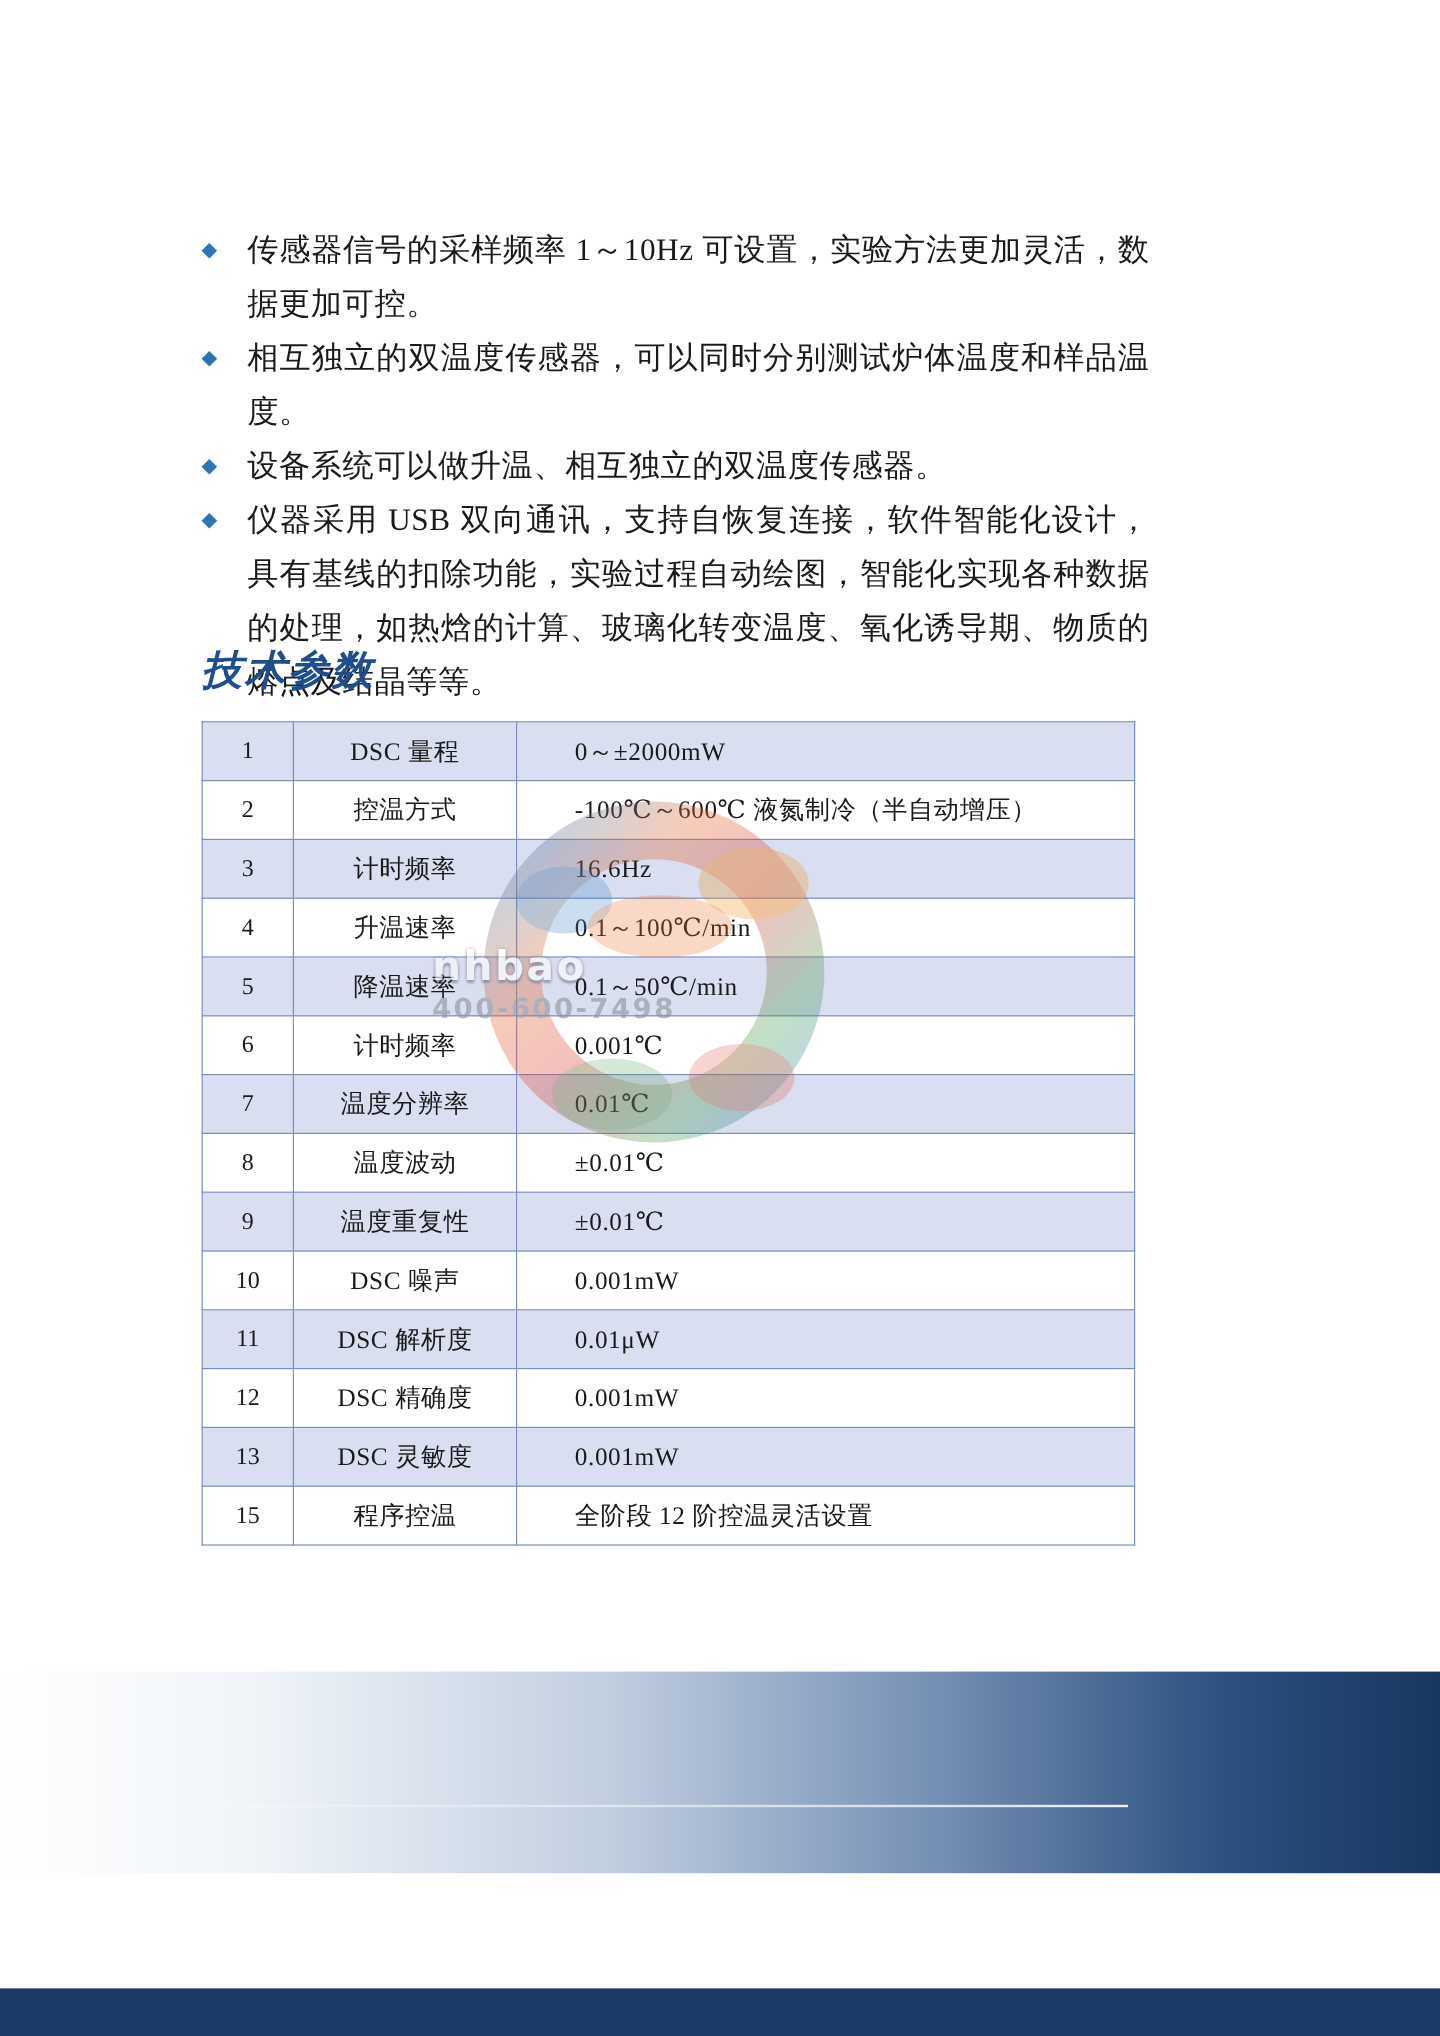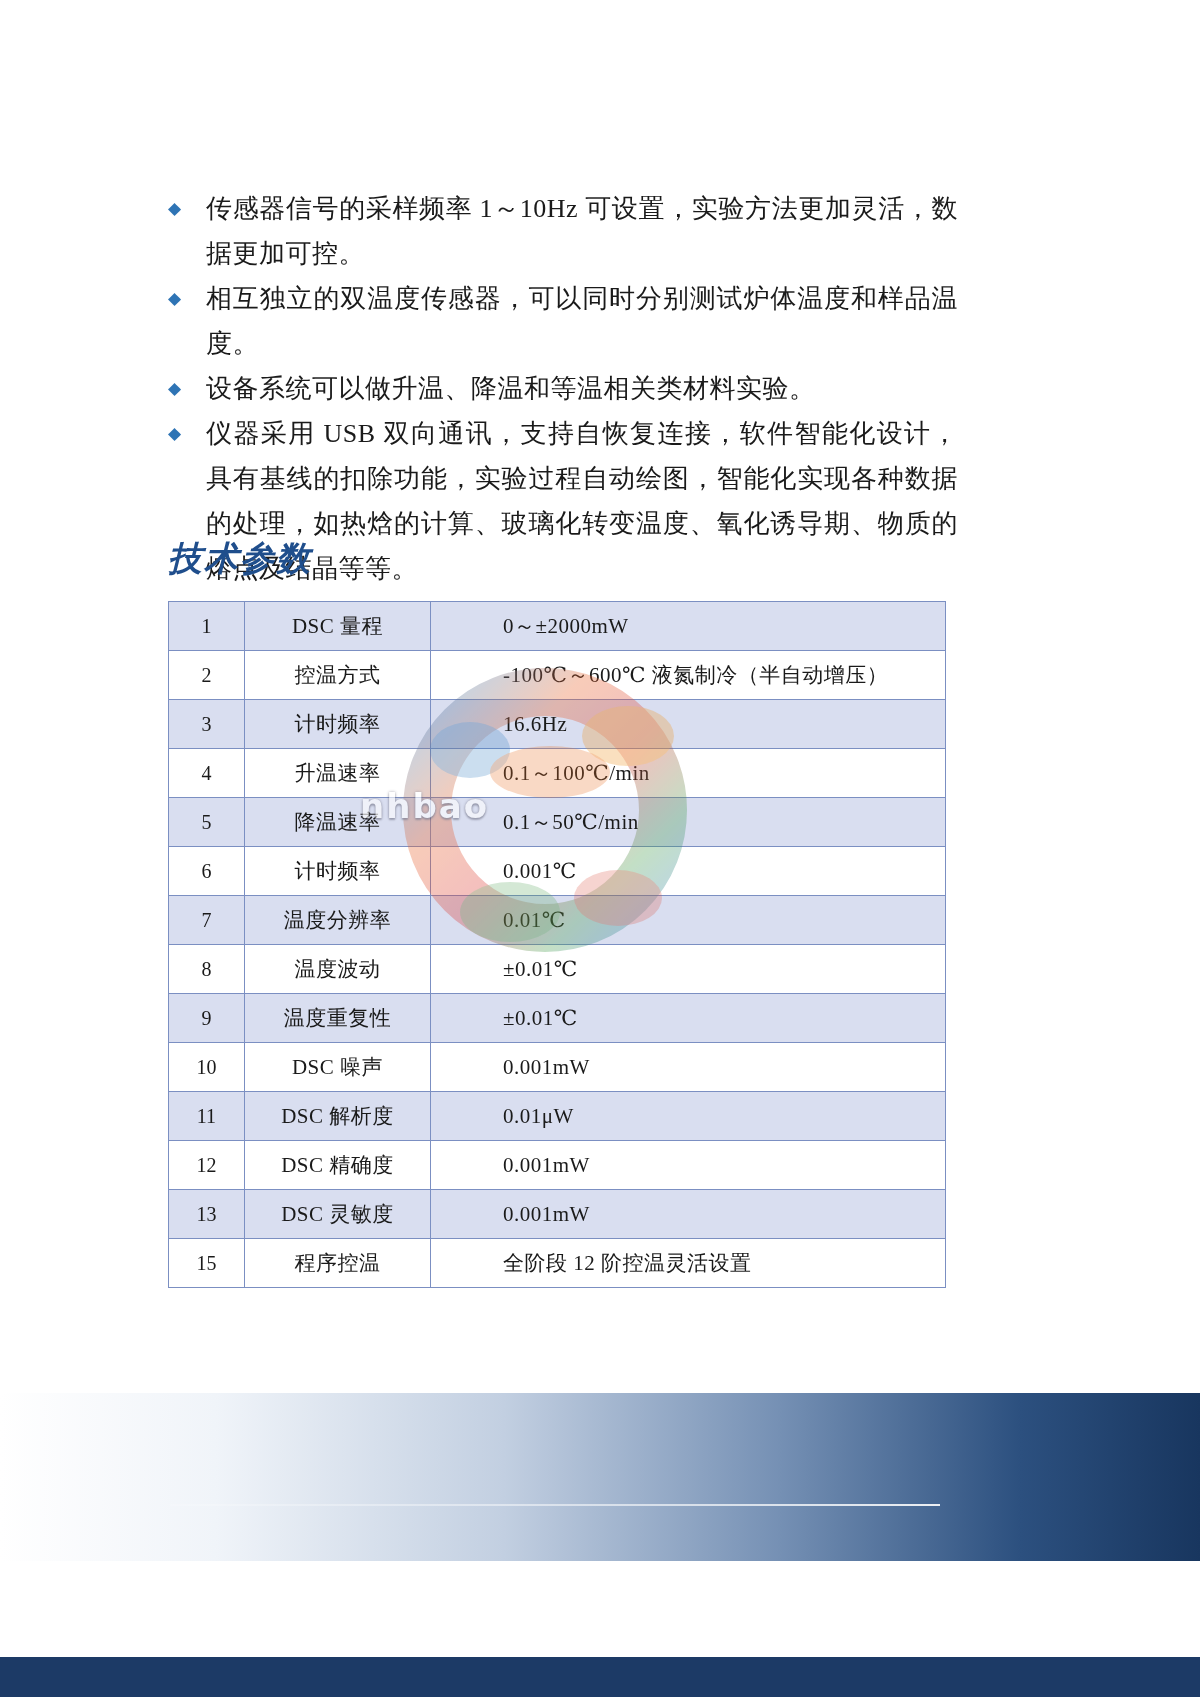--- a/index.html
+++ b/index.html
@@ -73,21 +73,21 @@
   table.spec tr:nth-child(even){background:#ffffff;}
   td.num{
     text-align:center;
     font-size:20px;
   }
   td.pname{
     text-align:center;
     letter-spacing:0.5px;
   }
   td.pval{
-    padding-left:72px;
+    padding-left:48px;
     letter-spacing:0.5px;
   }
 
   
   .watermark{
     position:absolute;
     left:360px;
     top:640px;
     width:370px;
     height:370px;
@@ -153,21 +153,21 @@
     <div class="bullet">
       <span class="marker">◆</span>
       <p>传感器信号的采样频率 1～10Hz 可设置，实验方法更加灵活，数据更加可控。</p>
     </div>
     <div class="bullet">
       <span class="marker">◆</span>
       <p>相互独立的双温度传感器，可以同时分别测试炉体温度和样品温度。</p>
     </div>
     <div class="bullet">
       <span class="marker">◆</span>
-      <p>设备系统可以做升温、降温和等温相关类材料实验。</p>
+      <p>设备系统可以做升温、相互独立的双温度传感器。</p>
     </div>
     <div class="bullet">
       <span class="marker">◆</span>
       <p>仪器采用 USB 双向通讯，支持自恢复连接，软件智能化设计，具有基线的扣除功能，实验过程自动绘图，智能化实现各种数据的处理，如热焓的计算、玻璃化转变温度、氧化诱导期、物质的熔点及结晶等等。</p>
     </div>
   </div>
 
   <h1 class="section-heading">技术参数</h1>
 
   <table class="spec">
@@ -262,20 +262,21 @@
         </linearGradient>
       </defs>
       <circle cx="185" cy="170" r="118" fill="none" stroke="url(#wmring)" stroke-width="48" opacity="0.55"></circle>
       <ellipse cx="268" cy="96" rx="46" ry="30" fill="#f09a2c" opacity="0.5"></ellipse>
       <ellipse cx="110" cy="110" rx="40" ry="28" fill="#3f86c6" opacity="0.45"></ellipse>
       <ellipse cx="150" cy="272" rx="50" ry="30" fill="#4a9e4f" opacity="0.4"></ellipse>
       <ellipse cx="258" cy="258" rx="44" ry="28" fill="#d94a3a" opacity="0.4"></ellipse>
       <ellipse cx="190" cy="132" rx="60" ry="26" fill="#e8742a" opacity="0.45"></ellipse>
     </svg>
     <div class="wm-brand">nhbao</div>
+    <div class="wm-phone">400-600-7498</div>
   </div>
 
   <div class="footer-band">
     <div class="footer-line"></div>
   </div>
   <div class="footer-bar"></div>
 
 </div>
 
 </body></html>

